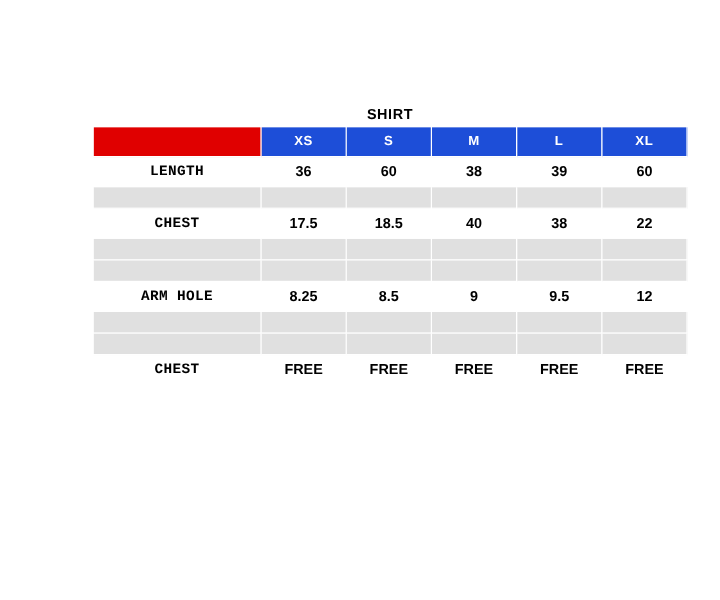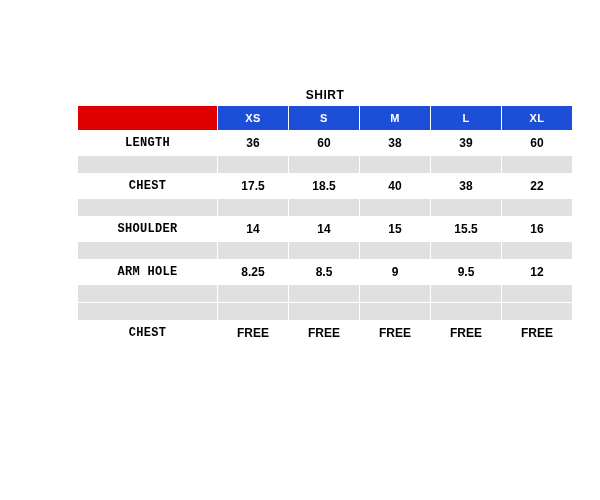--- a/index.html
+++ b/index.html
@@ -136,28 +136,20 @@
 
       <tr class="spacer-row">
         <td></td>
           <td></td>
           <td></td>
         <td></td>
           <td></td>
           <td></td>
       </tr>
 
-      <tr class="data-row">
-        <td class="row-label">SHOULDER</td>
-        <td>14</td>
-        <td>14</td>
-        <td>15</td>
-        <td>15.5</td>
-        <td>16</td>
-      </tr>
 
       <tr class="spacer-row">
         <td></td>
           <td></td>
           <td></td>
         <td></td>
           <td></td>
           <td></td>
       </tr>
 

